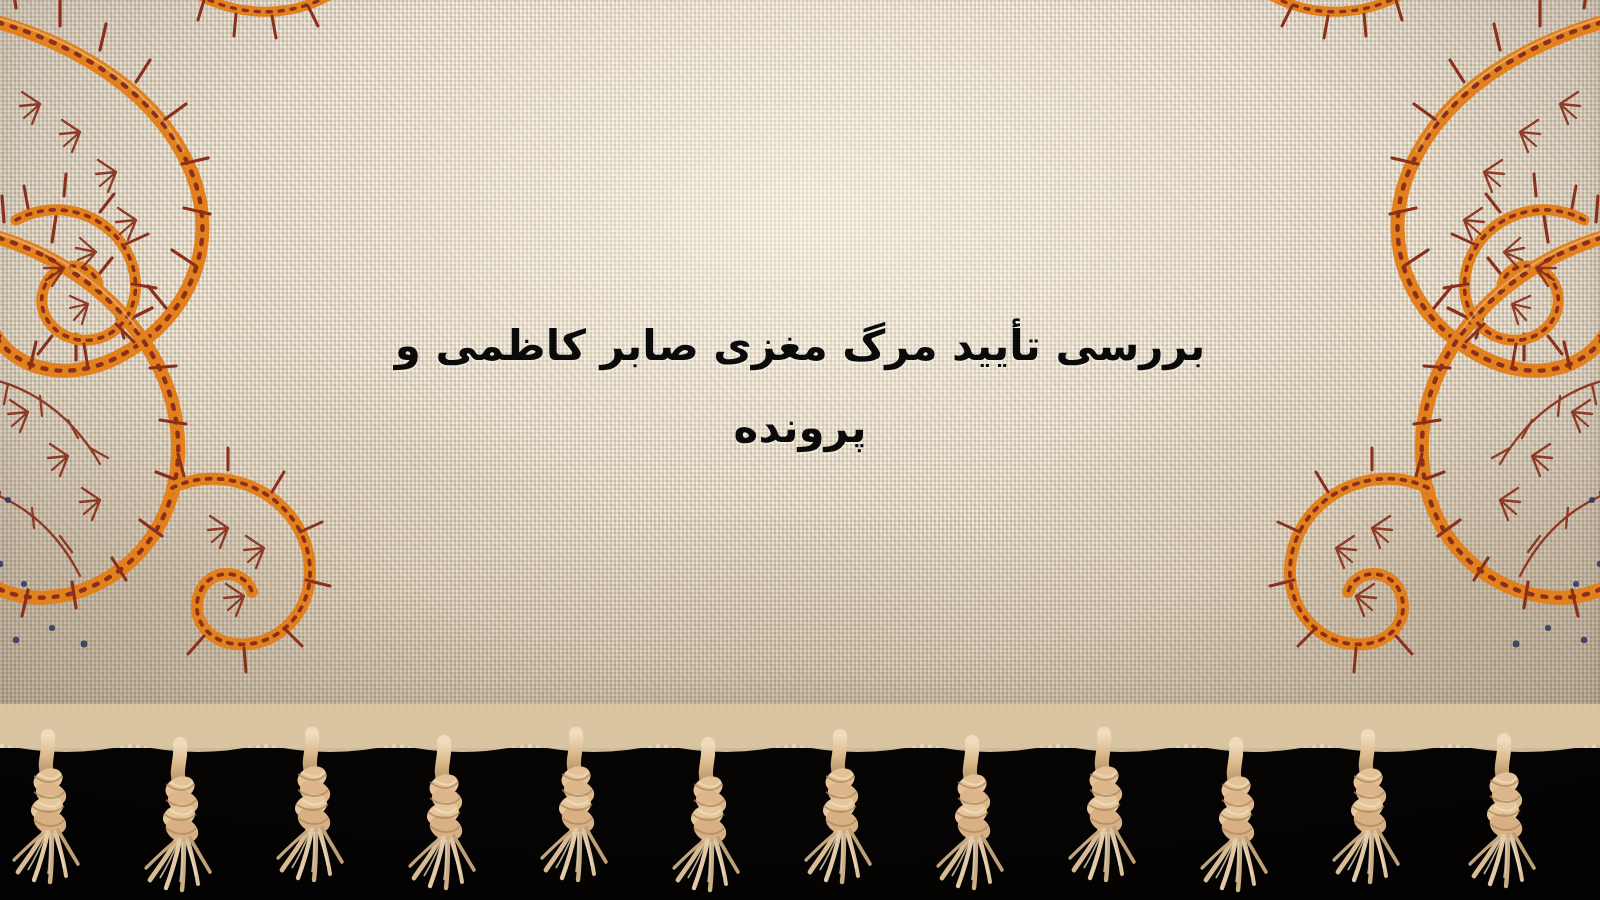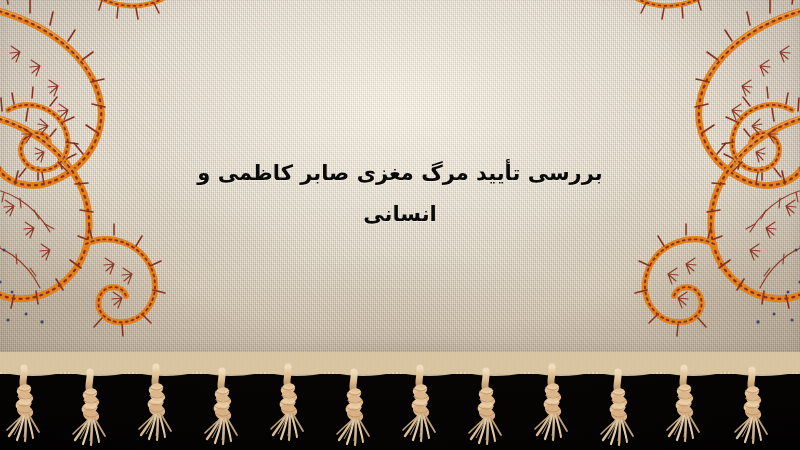--- a/index.html
+++ b/index.html
@@ -323,21 +323,21 @@
 
       <g stroke="#f6e7cd" stroke-width="1" fill="none" opacity=".35">
         <path d="M-30 8 C 40 12, 96 42, 118 84"></path>
         <path d="M-30 118 C 24 116, 70 138, 96 174"></path>
       </g>
     </svg>
   </div>
 
   <div class="title-wrap">
     <div class="title-line">بررسی تأیید مرگ مغزی صابر کاظمی و</div>
-    <div class="title-line">انسانی</div>
+    <div class="title-line">پرونده</div>
   </div>
 
   <div class="fringe">
     <div class="fringe-band"></div>
     <svg viewBox="0 0 800 98" xmlns="http://www.w3.org/2000/svg">
       <defs>
         <linearGradient id="cordG" x1="0" y1="0" x2="0" y2="1">
           <stop offset="0" stop-color="#f0dcbc"></stop>
           <stop offset=".5" stop-color="#dbb98c"></stop>
           <stop offset="1" stop-color="#b08f63"></stop>

